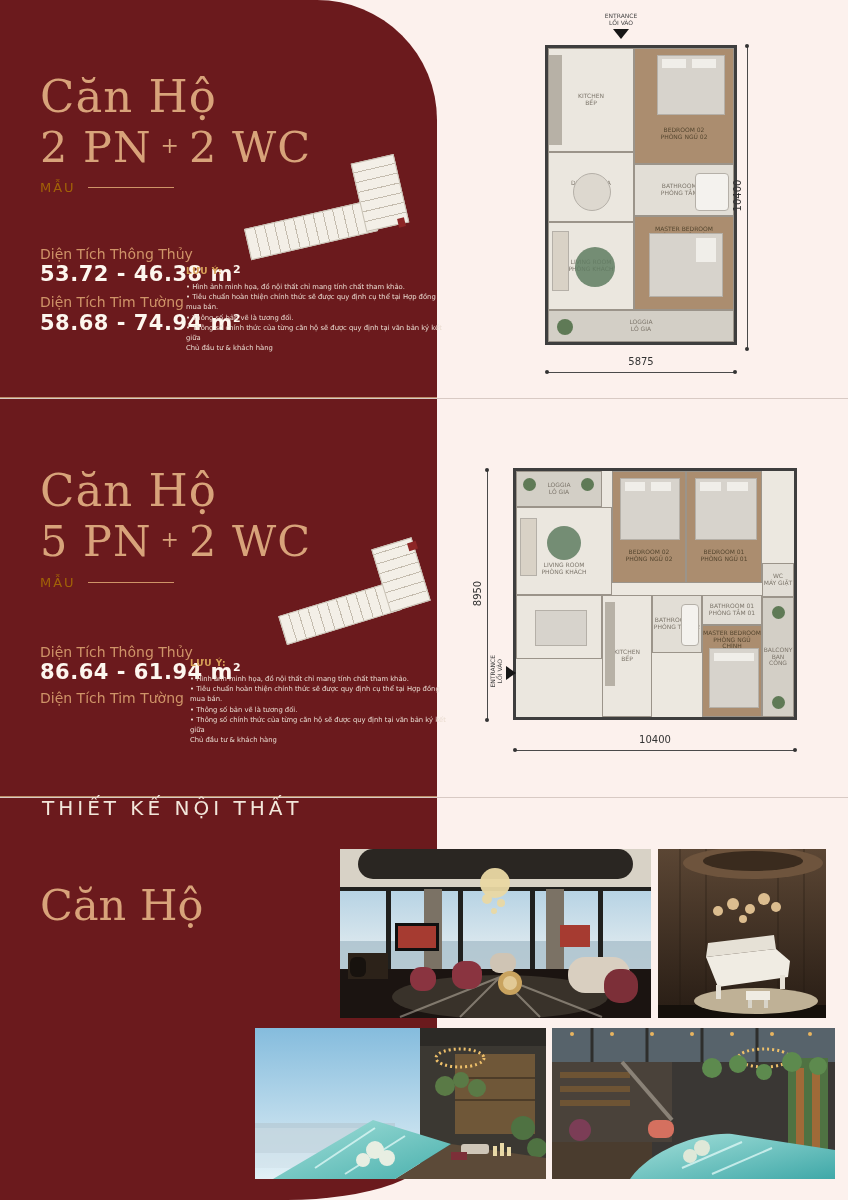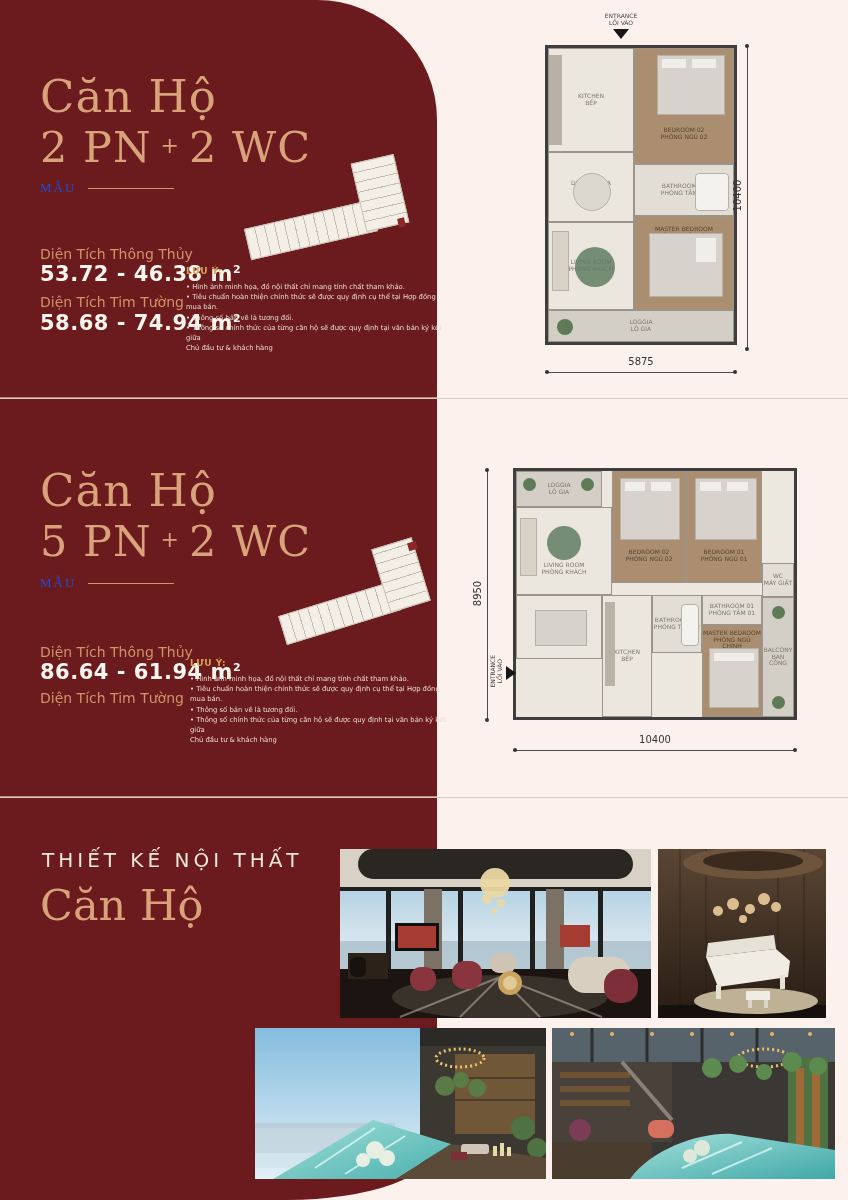--- a/index.html
+++ b/index.html
@@ -7,21 +7,21 @@
         font-family:"DejaVu Sans",sans-serif;}
   
   .red{position:absolute;background:#6b1a1d;}
   .goldline{position:absolute;height:1px;background:#bd8e69;}
   .seam{position:absolute;left:0;width:848px;height:1px;background:#d8cac4;}
   
   .title{position:absolute;font-family:"DejaVu Serif",serif;color:#d8a37a;font-size:45px;
          line-height:1;letter-spacing:1px;white-space:nowrap;}
   .title .plus{font-size:22px;vertical-align:9px;margin:0 9px;}
   .maurow{position:absolute;display:flex;align-items:center;gap:12px;}
-  .mau{font-size:13px;letter-spacing:2px;color:#1d4ed8;font-family:Liberation Serif, serif;}
+  .mau{font-size:13px;letter-spacing:2px;color:#a16207;}
   .mauline{width:86px;height:1px;background:#cf9468;}
   .models{position:absolute;color:#f6efe7;font-size:19px;letter-spacing:0.5px;white-space:nowrap;}
   .alabel{position:absolute;color:#cf9468;font-size:14px;}
   .avalue{position:absolute;color:#fdf6ee;font-size:21px;font-weight:bold;letter-spacing:0.5px;}
   .avalue sup{font-size:11px;}
   .avalue .unit{font-weight:bold;}
   .notes{position:absolute;width:258px;color:#eaddd2;}
   .nhead{font-size:9px;font-weight:bold;color:#d9a257;margin-bottom:6px;letter-spacing:0.5px;}
   .note{font-size:6.8px;line-height:1.5;white-space:pre-line;}
   
@@ -276,21 +276,21 @@
   <div class="ddot" style="left:485px;top:468px;"></div>
   <div class="ddot" style="left:485px;top:718px;"></div>
   <div class="dlab rot90" style="left:452px;top:588px;width:50px;">8950</div>
   <div class="dlab" style="left:513px;top:734px;width:284px;">10400</div>
   <div class="dline" style="left:515px;top:750px;width:280px;height:1px;"></div>
   <div class="ddot" style="left:513px;top:748px;"></div>
   <div class="ddot" style="left:793px;top:748px;"></div>
 
   <div class="red" style="left:0;top:798px;width:437px;height:402px;border-bottom-right-radius:150px 55px;"></div>
 
-  <div class="subT" style="left:42px;top:848px;">THIẾT KẾ NỘI THẤT</div>
+  <div class="subT" style="left:42px;top:796px;">THIẾT KẾ NỘI THẤT</div>
   <div class="bigT" style="left:40px;top:884px;">Căn Hộ</div>
 
   <div class="photo" style="left:340px;top:849px;width:311px;height:169px;">
     <svg width="311" height="169" viewBox="0 0 311 169">
       <defs>
         <linearGradient id="g1" x1="0" y1="0" x2="0" y2="1">
           <stop offset="0" stop-color="#b7d3e4"></stop>
             <stop offset="1" stop-color="#e9f0f2"></stop>
         </linearGradient>
       </defs>

